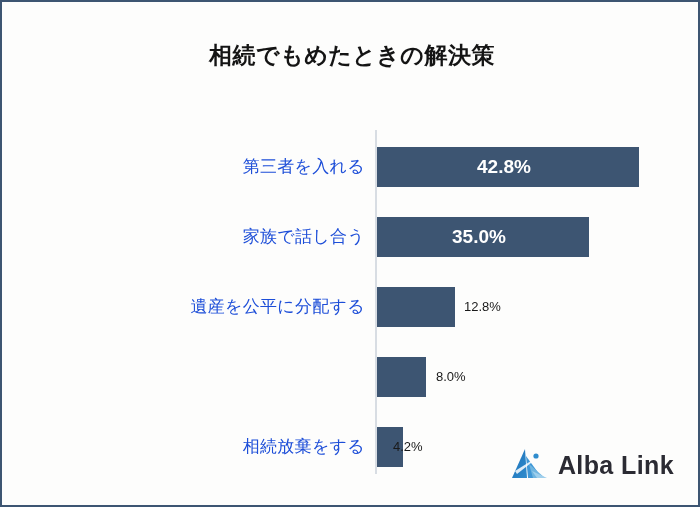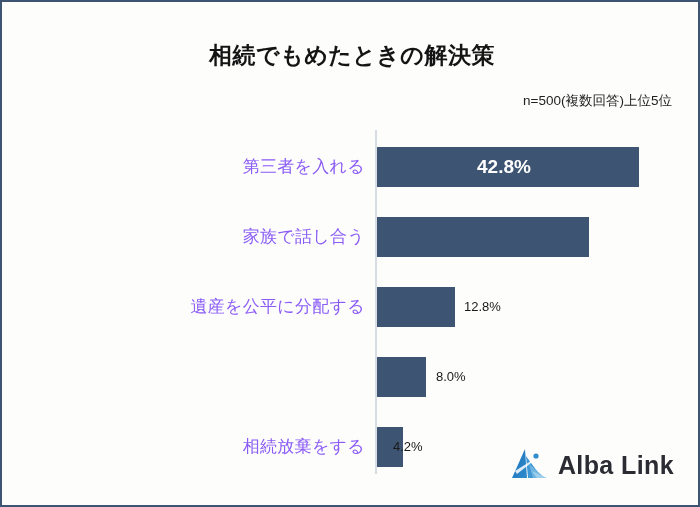--- a/index.html
+++ b/index.html
@@ -64,21 +64,21 @@
     width: 700px;
     height: 40px;
   }
   .cat-label {
     position: absolute;
     right: 337px;           
     top: 0;
     height: 40px;
     line-height: 40px;
     font-size: 17px;
-    color: #8b5cf6;
+    color: #1d4ed8;
     white-space: nowrap;
     text-align: right;
     letter-spacing: 0.3px;
   }
   .bar {
     position: absolute;
     left: 375px;
     top: 0;
     height: 40px;
     background: #3d5572;
@@ -121,35 +121,35 @@
     white-space: nowrap;
   }
 </style>
 </head>
 <body>
 
 <div id="canvas">
 
   <div id="chart-title">相続でもめたときの解決策</div>
 
-  <div id="chart-subtitle">n=500(複数回答)上位5位</div>
 
   <div id="plot-area">
 
     <div id="axis-line"></div>
 
     <div class="bar-row" style="top:17px;">
       <div class="cat-label">第三者を入れる</div>
       <div class="bar" style="width:262px;"></div>
       <div class="value-inside" style="left:475px;">42.8%</div>
     </div>
 
     <div class="bar-row" style="top:87px;">
       <div class="cat-label">家族で話し合う</div>
       <div class="bar" style="width:212px;"></div>
+      <div class="value-inside" style="left:450px;">35.0%</div>
     </div>
 
     <div class="bar-row" style="top:157px;">
       <div class="cat-label">遺産を公平に分配する</div>
       <div class="bar" style="width:78px;"></div>
       <div class="value-outside" style="left:462px;">12.8%</div>
     </div>
 
     <div class="bar-row" style="top:227px;">
       <div class="bar" style="width:49px;"></div>

